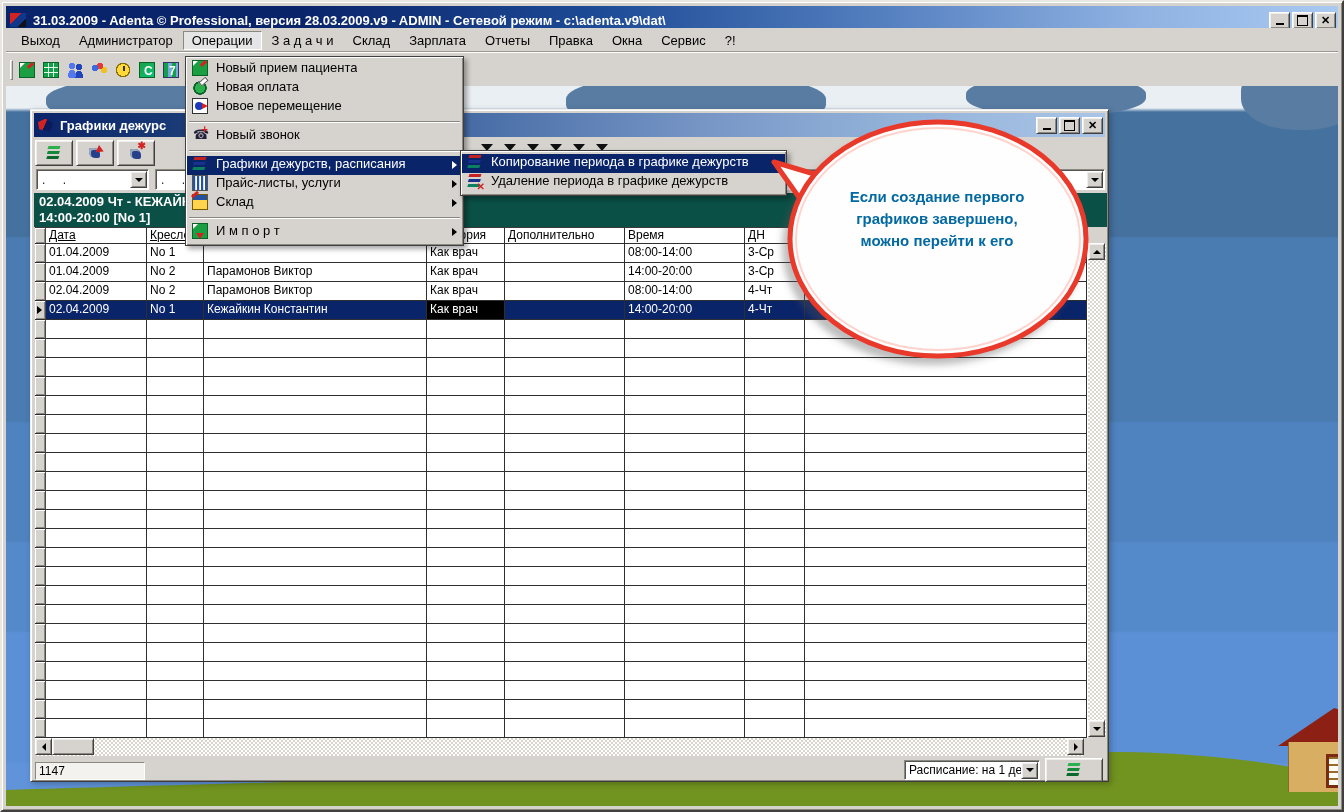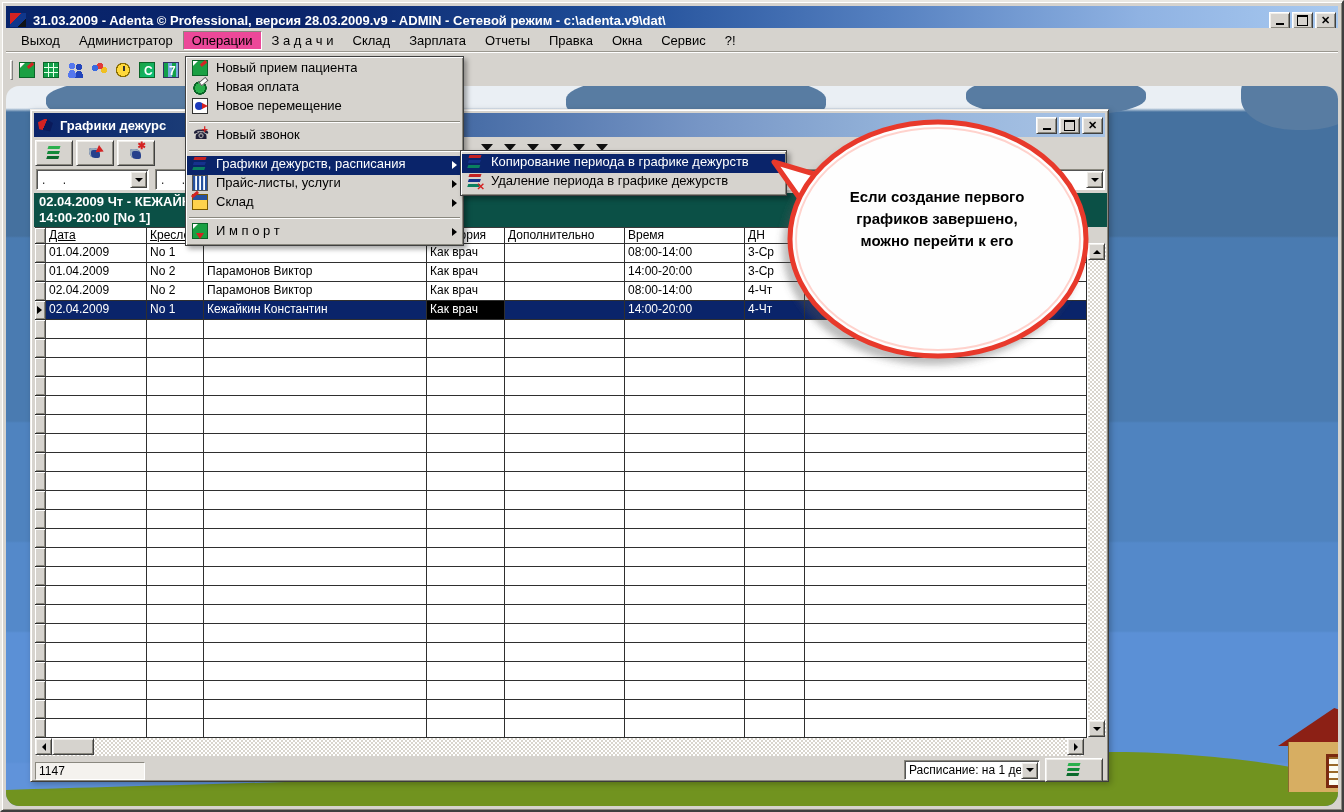--- a/index.html
+++ b/index.html
@@ -23,32 +23,32 @@
   .winbtns{margin-left:auto;display:flex;gap:2px;padding-right:2px;}
   .wbtn{width:21px;height:17px;display:grid;place-items:center;}
   .g-min::after{content:'';width:8px;height:2px;background:#000;margin-top:8px;}
   .g-max::after{content:'';width:9px;height:8px;border:1px solid #000;border-top:2px solid #000;}
   .g-close::after{content:'✕';font-size:11px;font-weight:bold;color:#000;}
 
   
   #menubar{position:absolute;left:4px;top:26px;right:4px;height:24px;display:flex;
        align-items:center;font-size:13px;padding-left:6px;background:#d6d3ce;}
   .mb-item{padding:2px 9px;margin-right:1px;color:#000;}
-  .mb-item.active{background:#ec4899;border:1px solid;border-color:#8a887f #fff #fff #8a887f;padding:1px 8px;}
+  .mb-item.active{background:#e5e5e5;border:1px solid;border-color:#8a887f #fff #fff #8a887f;padding:1px 8px;}
   #toolbar{position:absolute;left:4px;top:50px;right:4px;height:34px;display:flex;align-items:center;
        background:#d6d3ce;border-top:1px solid #fff;box-shadow:0 -1px 0 #9a978f;}
   .grip{width:3px;height:20px;margin:0 6px 0 4px;border:1px solid;border-color:#fff #808080 #808080 #fff;}
   #tb-icons{display:flex;gap:8px;align-items:center;}
   .tbi{width:18px;height:17px;position:relative;display:inline-block;}
 
   
   #mdi{position:absolute;left:4px;top:84px;right:4px;bottom:4px;overflow:hidden;
      background:linear-gradient(180deg,#eaeff4 0px,#eaeff4 22px,#45719f 26px,#45719f 150px,
        #4a7bb1 152px,#4a7bb1 335px,#4f83bf 337px,#4f83bf 455px,#5489ca 457px,#5489ca 545px,
-       #5b90d6 547px,#5b90d6 676px,#6093da 678px);border-radius:13px;}
+       #5b90d6 547px,#5b90d6 676px,#6093da 678px);}
   .cloud{position:absolute;background:#587ca2;border-radius:45%;}
   #grass{position:absolute;left:0;bottom:0;width:1336px;height:78px;}
   #house{position:absolute;left:1282px;top:628px;width:58px;height:80px;}
   #house .roof{position:absolute;left:-10px;top:-6px;width:74px;height:38px;background:#8c2015;
        clip-path:polygon(0 100%,76% 0,100% 14%,100% 100%);}
   #house .hwall{position:absolute;left:0;top:28px;width:56px;height:50px;background:#d7ae62;
        border-left:1px solid #8a6a30;}
   #house .hwin{position:absolute;right:3px;top:40px;width:17px;height:34px;border:3px solid #7a2a10;
        background:repeating-linear-gradient(0deg,#fdfdf4 0 5px,#9a6a2a 5px 7px);}
 
@@ -175,21 +175,21 @@
   .clock-icon{background:radial-gradient(circle at 8px 8px,#ffd83a 6px,#8a6d00 6px 7px,transparent 7.5px);}
   .clock-icon::after{content:'';position:absolute;left:8px;top:4px;width:2px;height:5px;background:#333;}
   .calendar-c-icon{background:linear-gradient(135deg,#1aa043,#0cc27a);border:1px solid #0a6428;}
   .calendar-c-icon::after{content:'C';position:absolute;left:4px;top:0;color:#fff;font:bold 12px/16px "Liberation Sans",sans-serif;}
   .grid-7-icon{background:repeating-linear-gradient(90deg,#12a04a 0 4px,#77aadd 4px 8px);border:1px solid #336;}
   .grid-7-icon::after{content:'7';position:absolute;left:5px;top:0;color:#fff;font:bold 12px/16px "Liberation Sans",sans-serif;}
 
   
   #bubble{position:absolute;left:758px;top:100px;width:354px;height:282px;z-index:70;}
   #callout-text{position:absolute;left:28px;top:84px;width:298px;text-align:center;
-      font-weight:bold;font-size:15px;line-height:22px;color:#000000;}
+      font-weight:bold;font-size:15px;line-height:22px;color:#0369a1;}
 </style>
 </head>
 <body>
 
 <div id="app">
 
   <div id="titlebar">
     <span class="app-icon"></span>
     <span>31.03.2009 - Adenta © Professional, версия 28.03.2009.v9 - ADMIN - Сетевой режим - c:\adenta.v9\dat\</span>
     <span class="winbtns">

